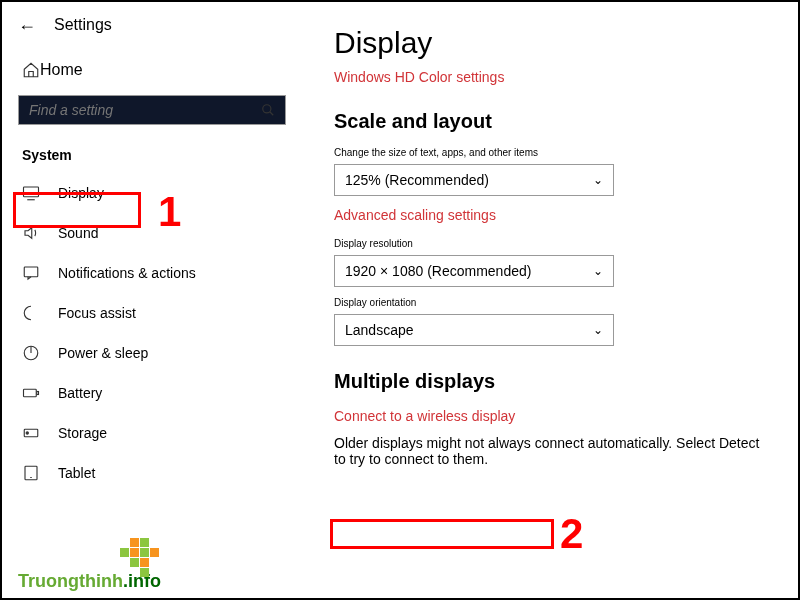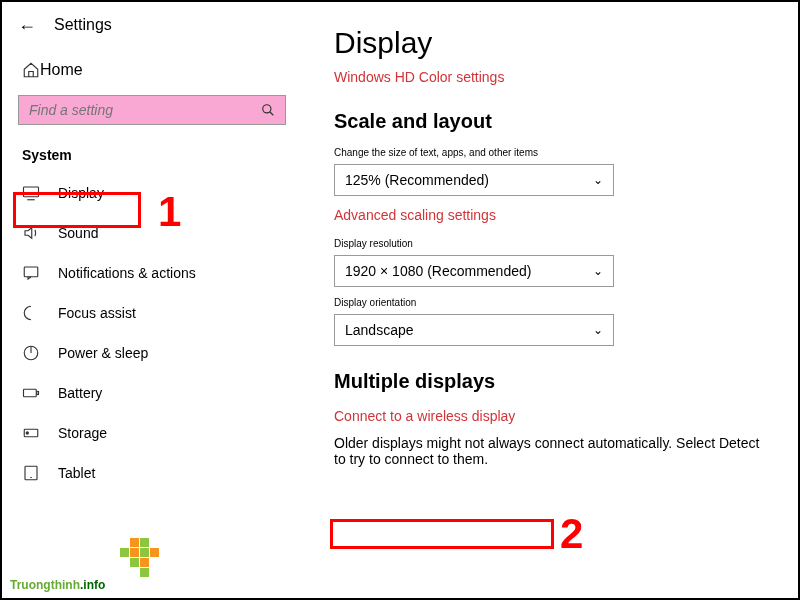--- a/index.html
+++ b/index.html
@@ -3,39 +3,39 @@
 <meta charset="utf-8">
 <style>
 * { margin: 0; padding: 0; box-sizing: border-box; font-family: 'Segoe UI', Arial, sans-serif; }
 body { background: #fff; width: 800px; height: 600px; overflow: hidden; position: relative; border: 2px solid #000; }
 .container { display: flex; height: 100%; }
 .sidebar { width: 300px; padding: 12px 0 0 0; background: #fff; }
 .header-row { display: flex; align-items: center; padding: 0 16px 16px 16px; gap: 18px; }
 .back-arrow { font-size: 18px; cursor: pointer; }
 .home-row { display: flex; align-items: center; padding: 10px 20px; cursor: pointer; }
 .home-row .icon { width: 18px; height: 18px; display: flex; align-items: center; justify-content: center; }
-.search-box { margin: 6px 16px 12px 16px; border: 1px solid #999; display: flex; align-items: center; padding: 6px 10px; background: #f9a8d4; }
+.search-box { margin: 6px 16px 12px 16px; border: 1px solid #999; display: flex; align-items: center; padding: 6px 10px; background: #0f172a; }
 .search-box input { border: none; outline: none; flex: 1; font-size: 14px; font-style: italic; color: #666; background: transparent; }
 .search-icon { font-size: 14px; color: #333; }
 .section-label { padding: 10px 20px; font-size: 14px; font-weight: 600; }
 .nav-item { display: flex; align-items: center; gap: 18px; padding: 11px 20px; cursor: pointer; font-size: 14px; }
 .nav-item .icon { width: 18px; height: 18px; display: flex; align-items: center; justify-content: center; color: #333; }
 .main { flex: 1; padding: 24px 32px 0 32px; overflow: hidden; }
 .main h1 { font-size: 30px; font-weight: 400; margin-bottom: 8px; }
 .link-red { color: #d13438; font-size: 14px; cursor: pointer; display: inline-block; }
 .section-h { font-size: 20px; font-weight: 700; margin-top: 24px; margin-bottom: 14px; }
 .field-label { font-size: 10px; margin-bottom: 6px; }
 .dropdown { border: 1px solid #999; padding: 7px 10px; display: flex; align-items: center; justify-content: space-between; width: 280px; font-size: 14px; cursor: pointer; margin-bottom: 10px; background: #fff; }
 .dropdown .chev { font-size: 12px; }
 .note { font-size: 14px; margin-top: 4px; }
 .annotation-box-1 { position: absolute; left: 11px; top: 190px; width: 128px; height: 36px; border: 3px solid #ff0000; pointer-events: none; }
 .annotation-num-1 { position: absolute; left: 156px; top: 186px; color: #ff0000; font-size: 42px; font-weight: bold; }
 .annotation-box-2 { position: absolute; left: 328px; top: 517px; width: 224px; height: 30px; border: 3px solid #ff0000; pointer-events: none; }
 .annotation-num-2 { position: absolute; left: 558px; top: 508px; color: #ff0000; font-size: 42px; font-weight: bold; }
-.watermark { position: absolute; left: 8px; bottom: 6px; font-size: 12px; font-weight: bold; color: #66aa33; }
+.watermark { position: absolute; left: 16px; bottom: 6px; font-size: 18px; font-weight: bold; color: #66aa33; }
 .watermark .info { color: #006600; }
 .watermark-deco { position: absolute; left: 118px; bottom: 20px; width: 40px; height: 40px; }
 .watermark-deco span { position: absolute; width: 9px; height: 9px; }
 svg { display: block; }
 </style>
 </head>
 <body>
 
 <div class="container">
   <div class="sidebar">

